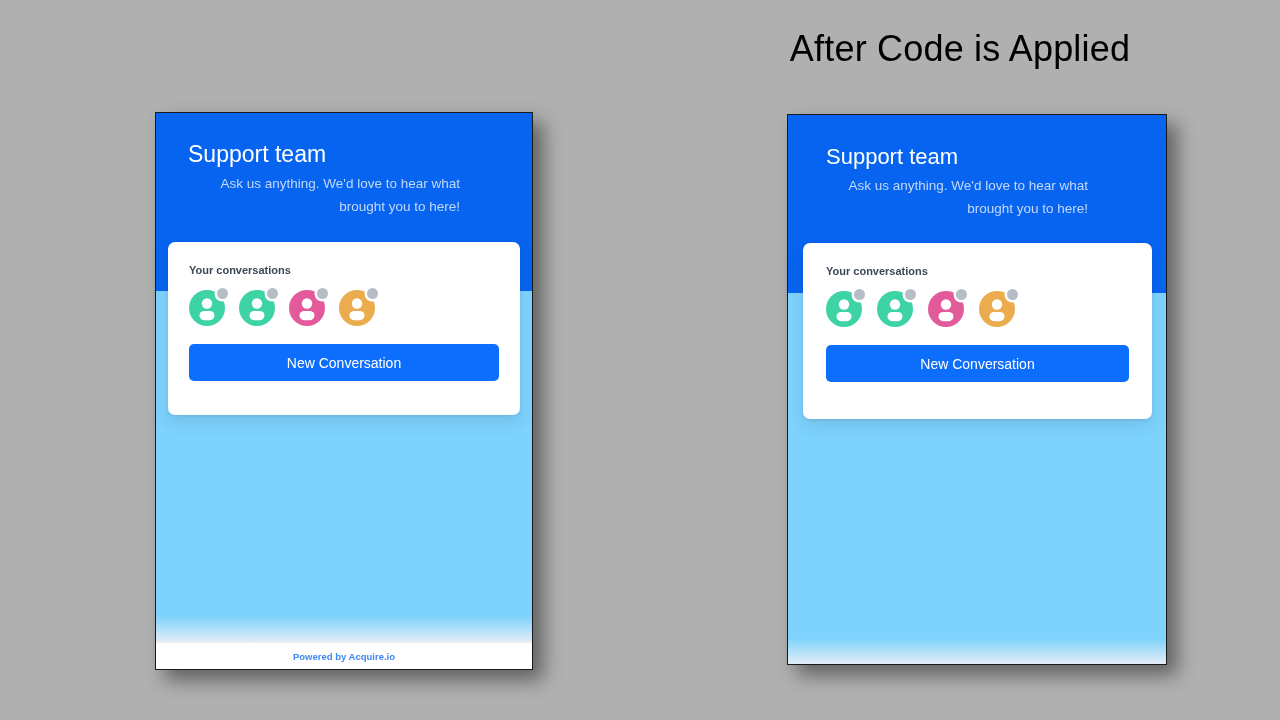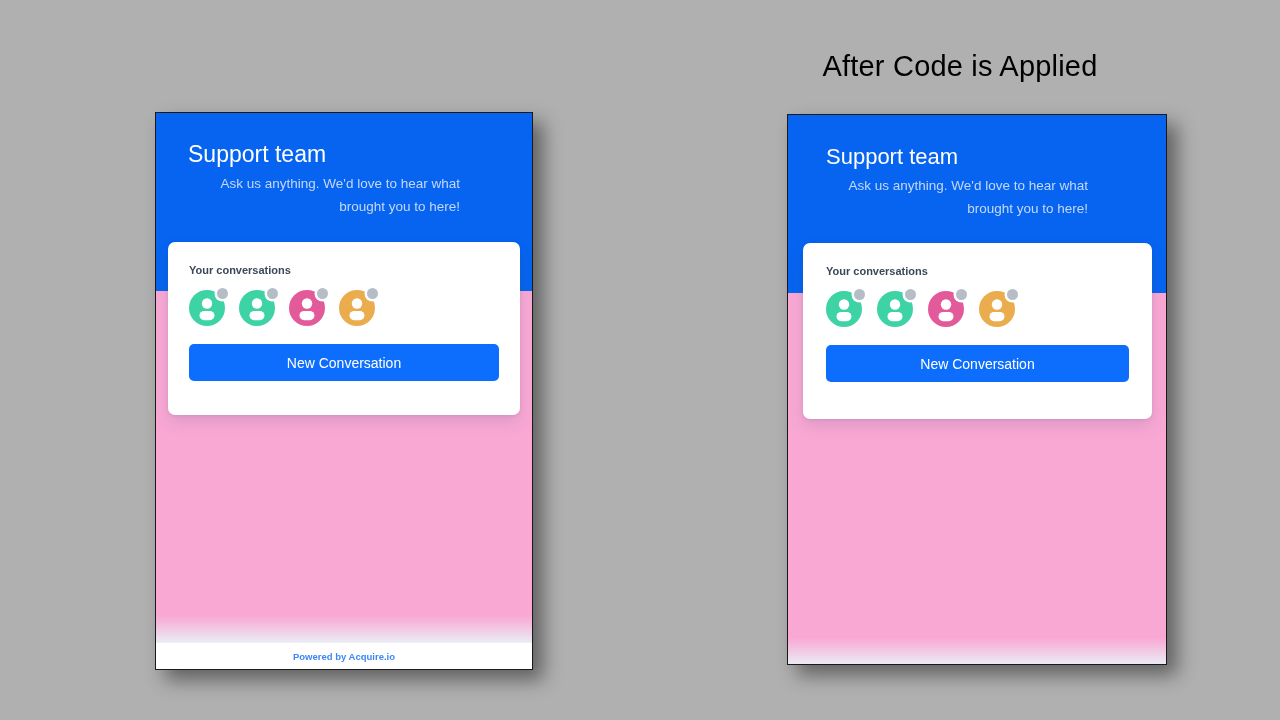--- a/index.html
+++ b/index.html
@@ -30,22 +30,22 @@
     color: #000000;
     font-weight: 400;
     white-space: nowrap;
   }
   .panel.left .panel-title {
     top: 38px;
     font-size: 31px;
     letter-spacing: 0.2px;
   }
   .panel.right .panel-title {
-    top: 50px;
-    font-size: 29px;
+    top: 28px;
+    font-size: 36px;
     letter-spacing: 0.2px;
   }
 
   
   .widget {
     position: absolute;
     background: #ffffff;
     border: 1.5px solid #1a1a1a;
     box-sizing: border-box;
     overflow: hidden;
@@ -62,21 +62,21 @@
   .widget.right-widget {
     left: 147px;   
     top: 114px;
     width: 380px;
     height: 551px;
   }
 
   .widget-body {
     position: relative;
     flex: 1 1 auto;
-    background: #f9a8d4;
+    background: #7dd3fc;
     overflow: hidden;
   }
 
   .header {
     position: absolute;
     left: 0;
     top: 0;
     width: 100%;
     background: #0764f0;
     box-sizing: border-box;

